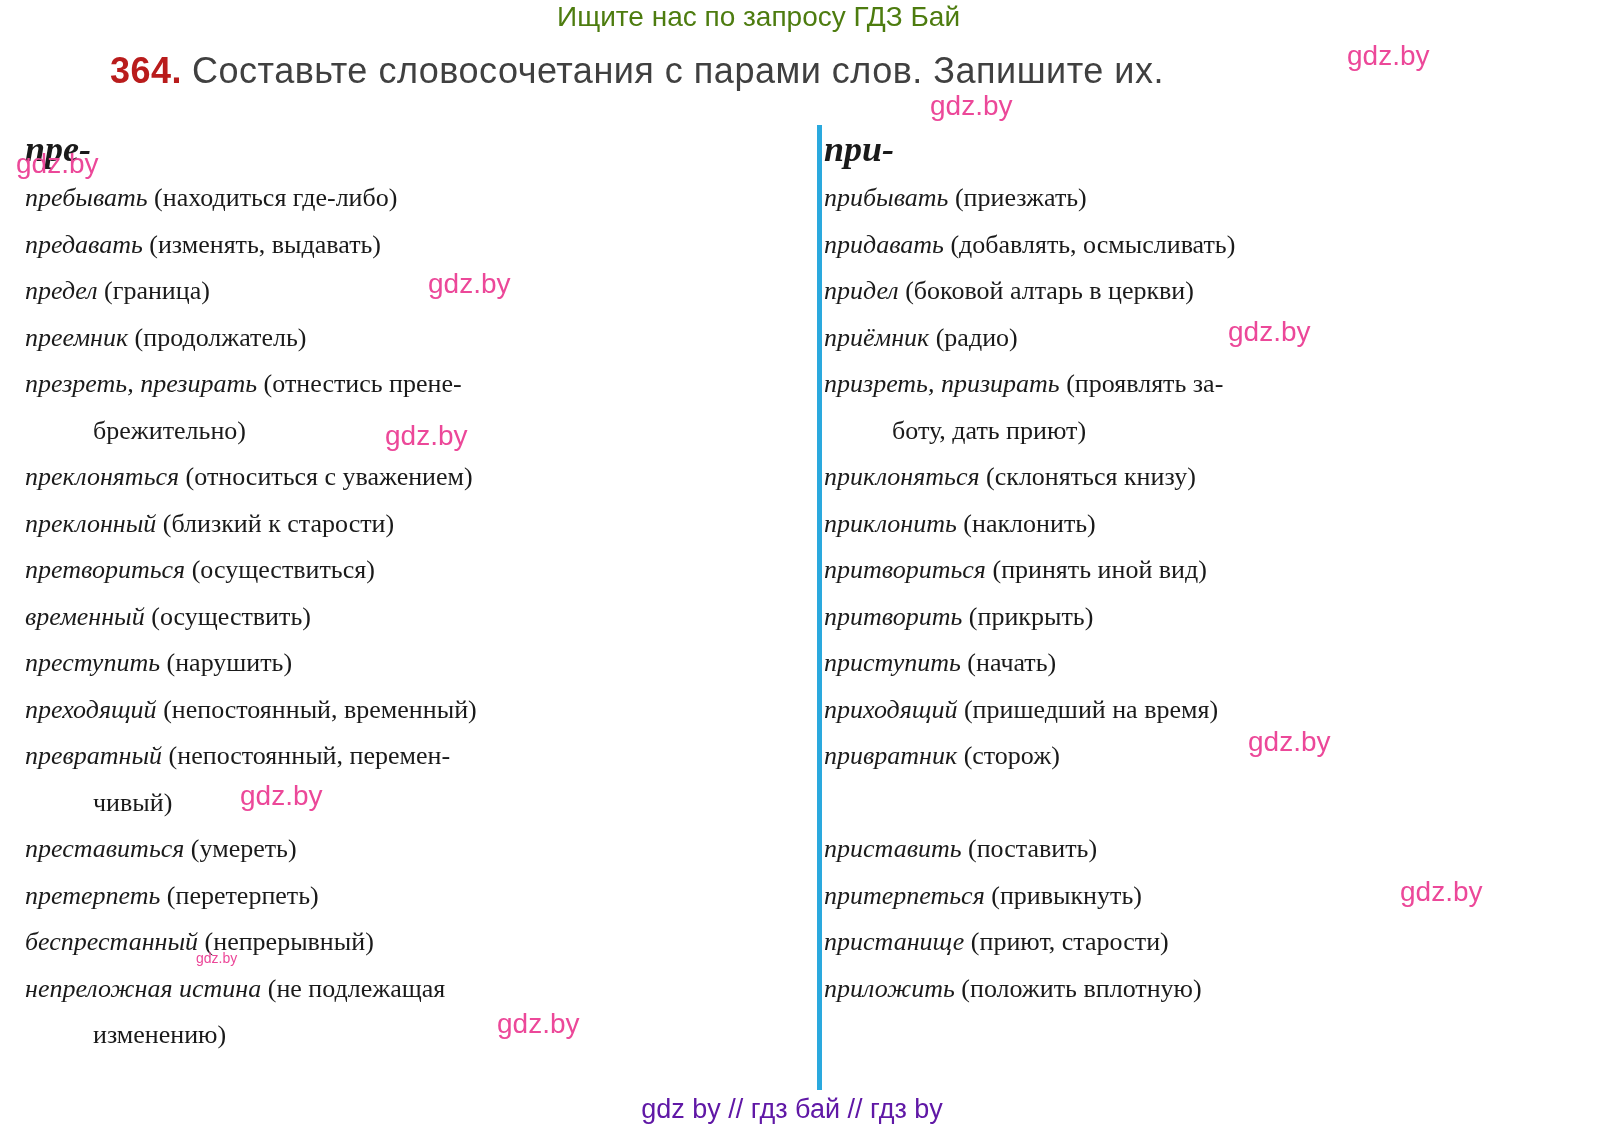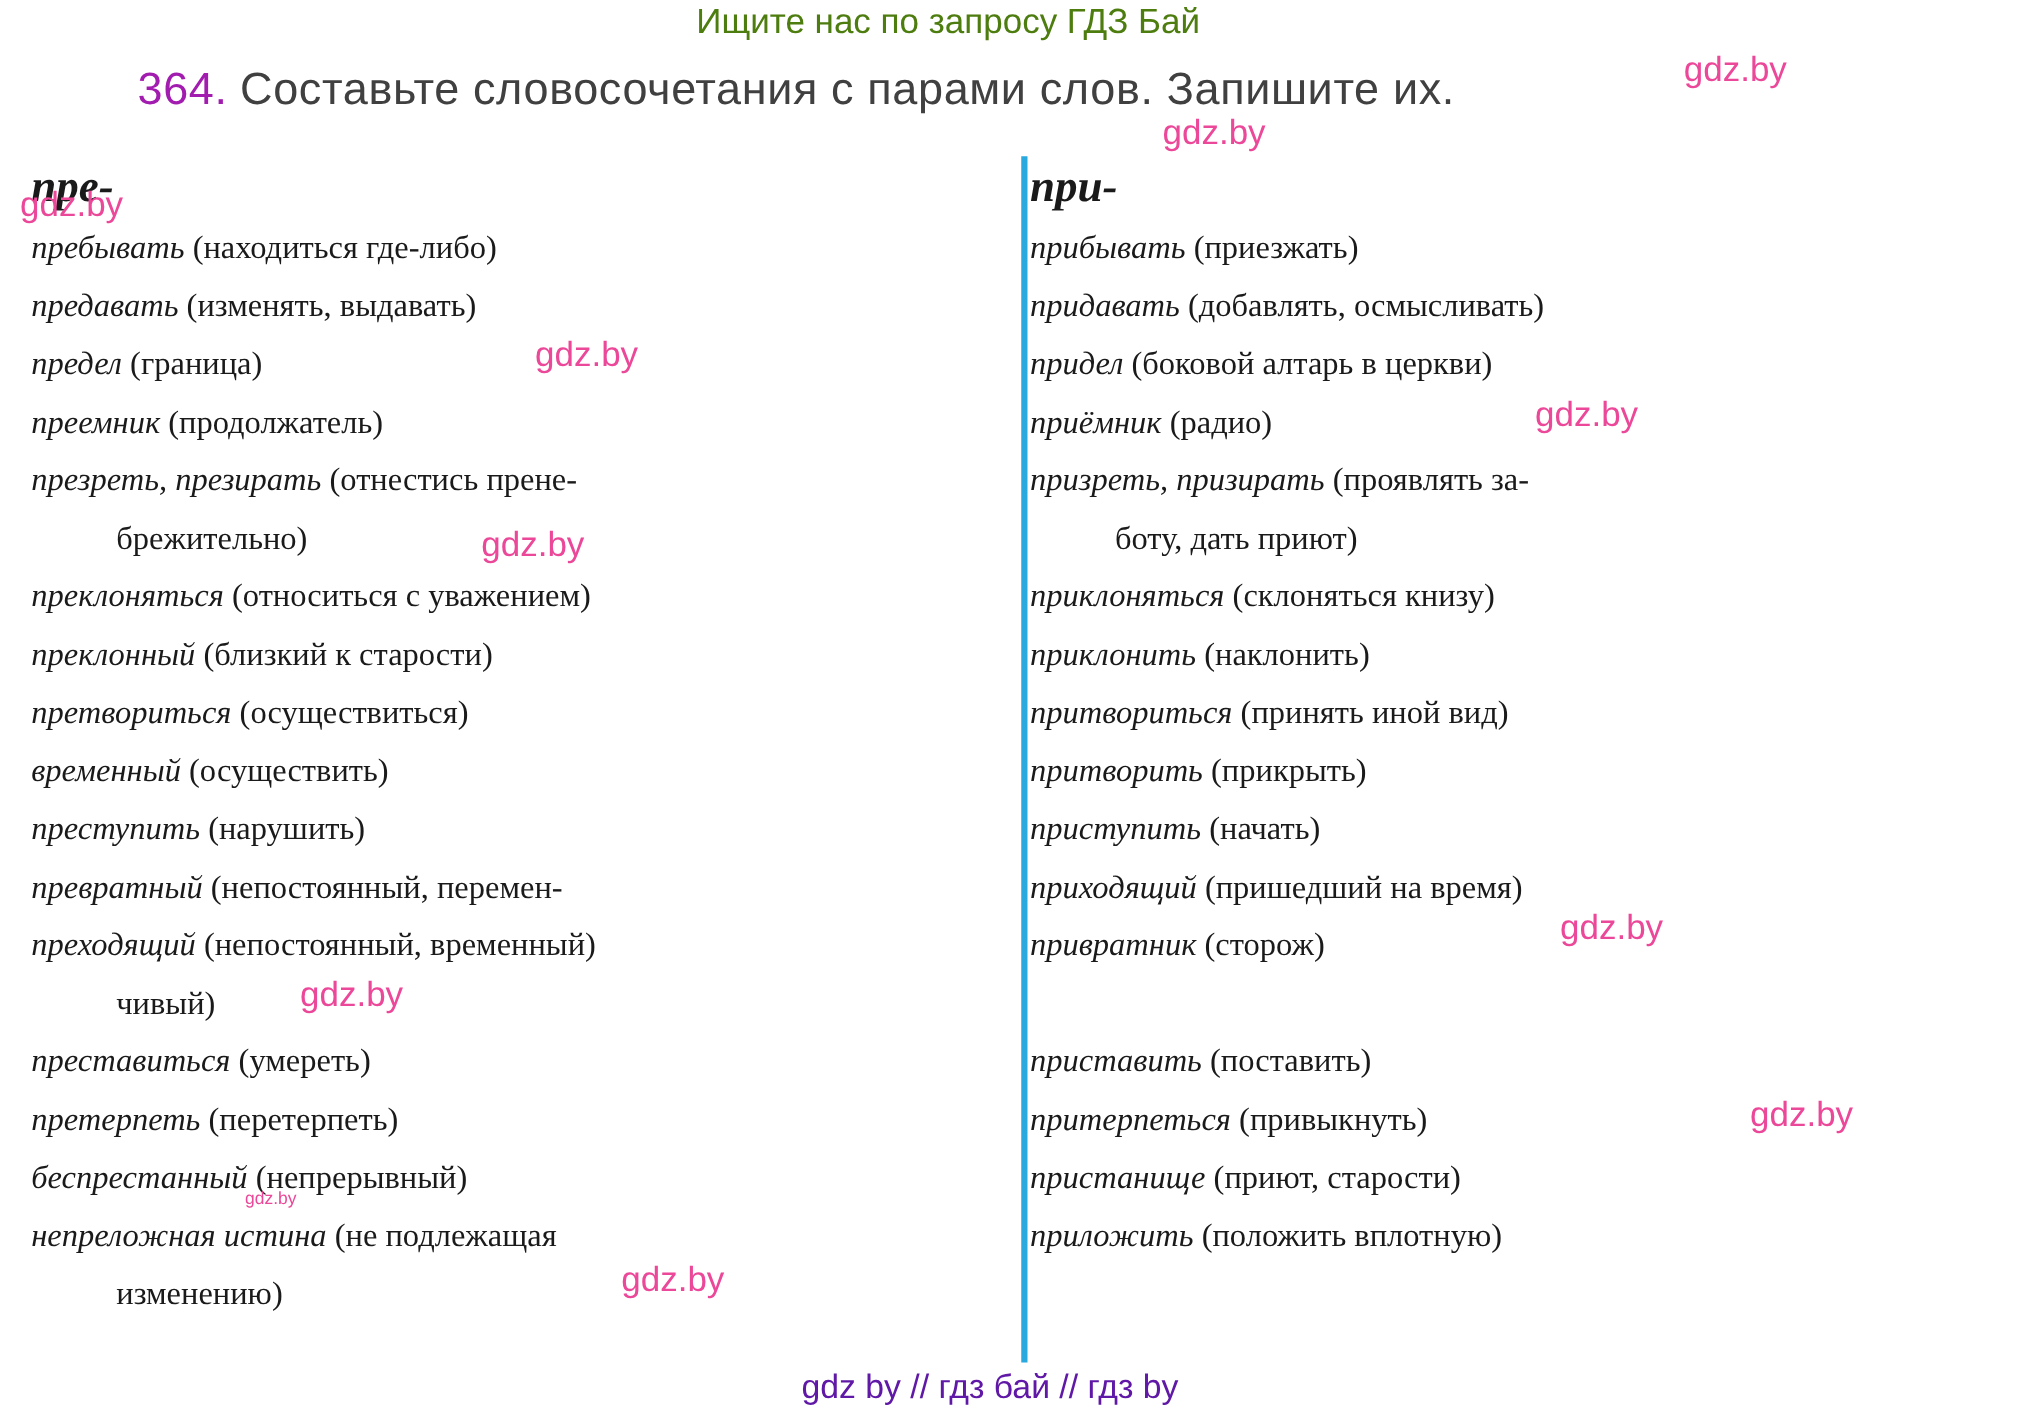--- a/index.html
+++ b/index.html
@@ -25,22 +25,22 @@
   .title {
     position: absolute;
     left: 110px;
     top: 50px;
     font-family: "Liberation Sans", sans-serif;
     font-size: 36px;
     letter-spacing: 0.5px;
     white-space: nowrap;
   }
   .title .num {
-    color: #a21caf;
-    font-weight: normal;
+    color: #b91c1c;
+    font-weight: bold;
     margin-right: 10px;
   }
   .title .instr { color: #404040; }
   .divider {
     position: absolute;
     left: 817px;
     top: 125px;
     width: 5px;
     height: 965px;
     background: #2aa9de;
@@ -105,22 +105,22 @@
         <div class="line"><span class="word">предавать</span><span class="def"> (изменять, выдавать)</span></div>
         <div class="line"><span class="word">предел</span><span class="def"> (граница)</span></div>
         <div class="line"><span class="word">преемник</span><span class="def"> (продолжатель)</span></div>
         <div class="line"><span class="word">презреть, презирать</span><span class="def"> (отнестись прене-</span></div>
         <div class="line indent"><span class="def">брежительно)</span></div>
         <div class="line"><span class="word">преклоняться</span><span class="def"> (относиться с уважением)</span></div>
         <div class="line"><span class="word">преклонный</span><span class="def"> (близкий к старости)</span></div>
         <div class="line"><span class="word">претвориться</span><span class="def"> (осуществиться)</span></div>
         <div class="line"><span class="word">временный</span><span class="def"> (осуществить)</span></div>
         <div class="line"><span class="word">преступить</span><span class="def"> (нарушить)</span></div>
+        <div class="line"><span class="word">преходящий</span><span class="def"> (непостоянный, временный)</span></div>
         <div class="line"><span class="word">превратный</span><span class="def"> (непостоянный, перемен-</span></div>
-        <div class="line"><span class="word">преходящий</span><span class="def"> (непостоянный, временный)</span></div>
         <div class="line indent"><span class="def">чивый)</span></div>
         <div class="line"><span class="word">преставиться</span><span class="def"> (умереть)</span></div>
         <div class="line"><span class="word">претерпеть</span><span class="def"> (перетерпеть)</span></div>
         <div class="line"><span class="word">беспрестанный</span><span class="def"> (непрерывный)</span></div>
         <div class="line"><span class="word">непреложная истина</span><span class="def"> (не подлежащая</span></div>
         <div class="line indent"><span class="def">изменению)</span></div>
       </div>
   </div>
 
   <div class="col col-right">

